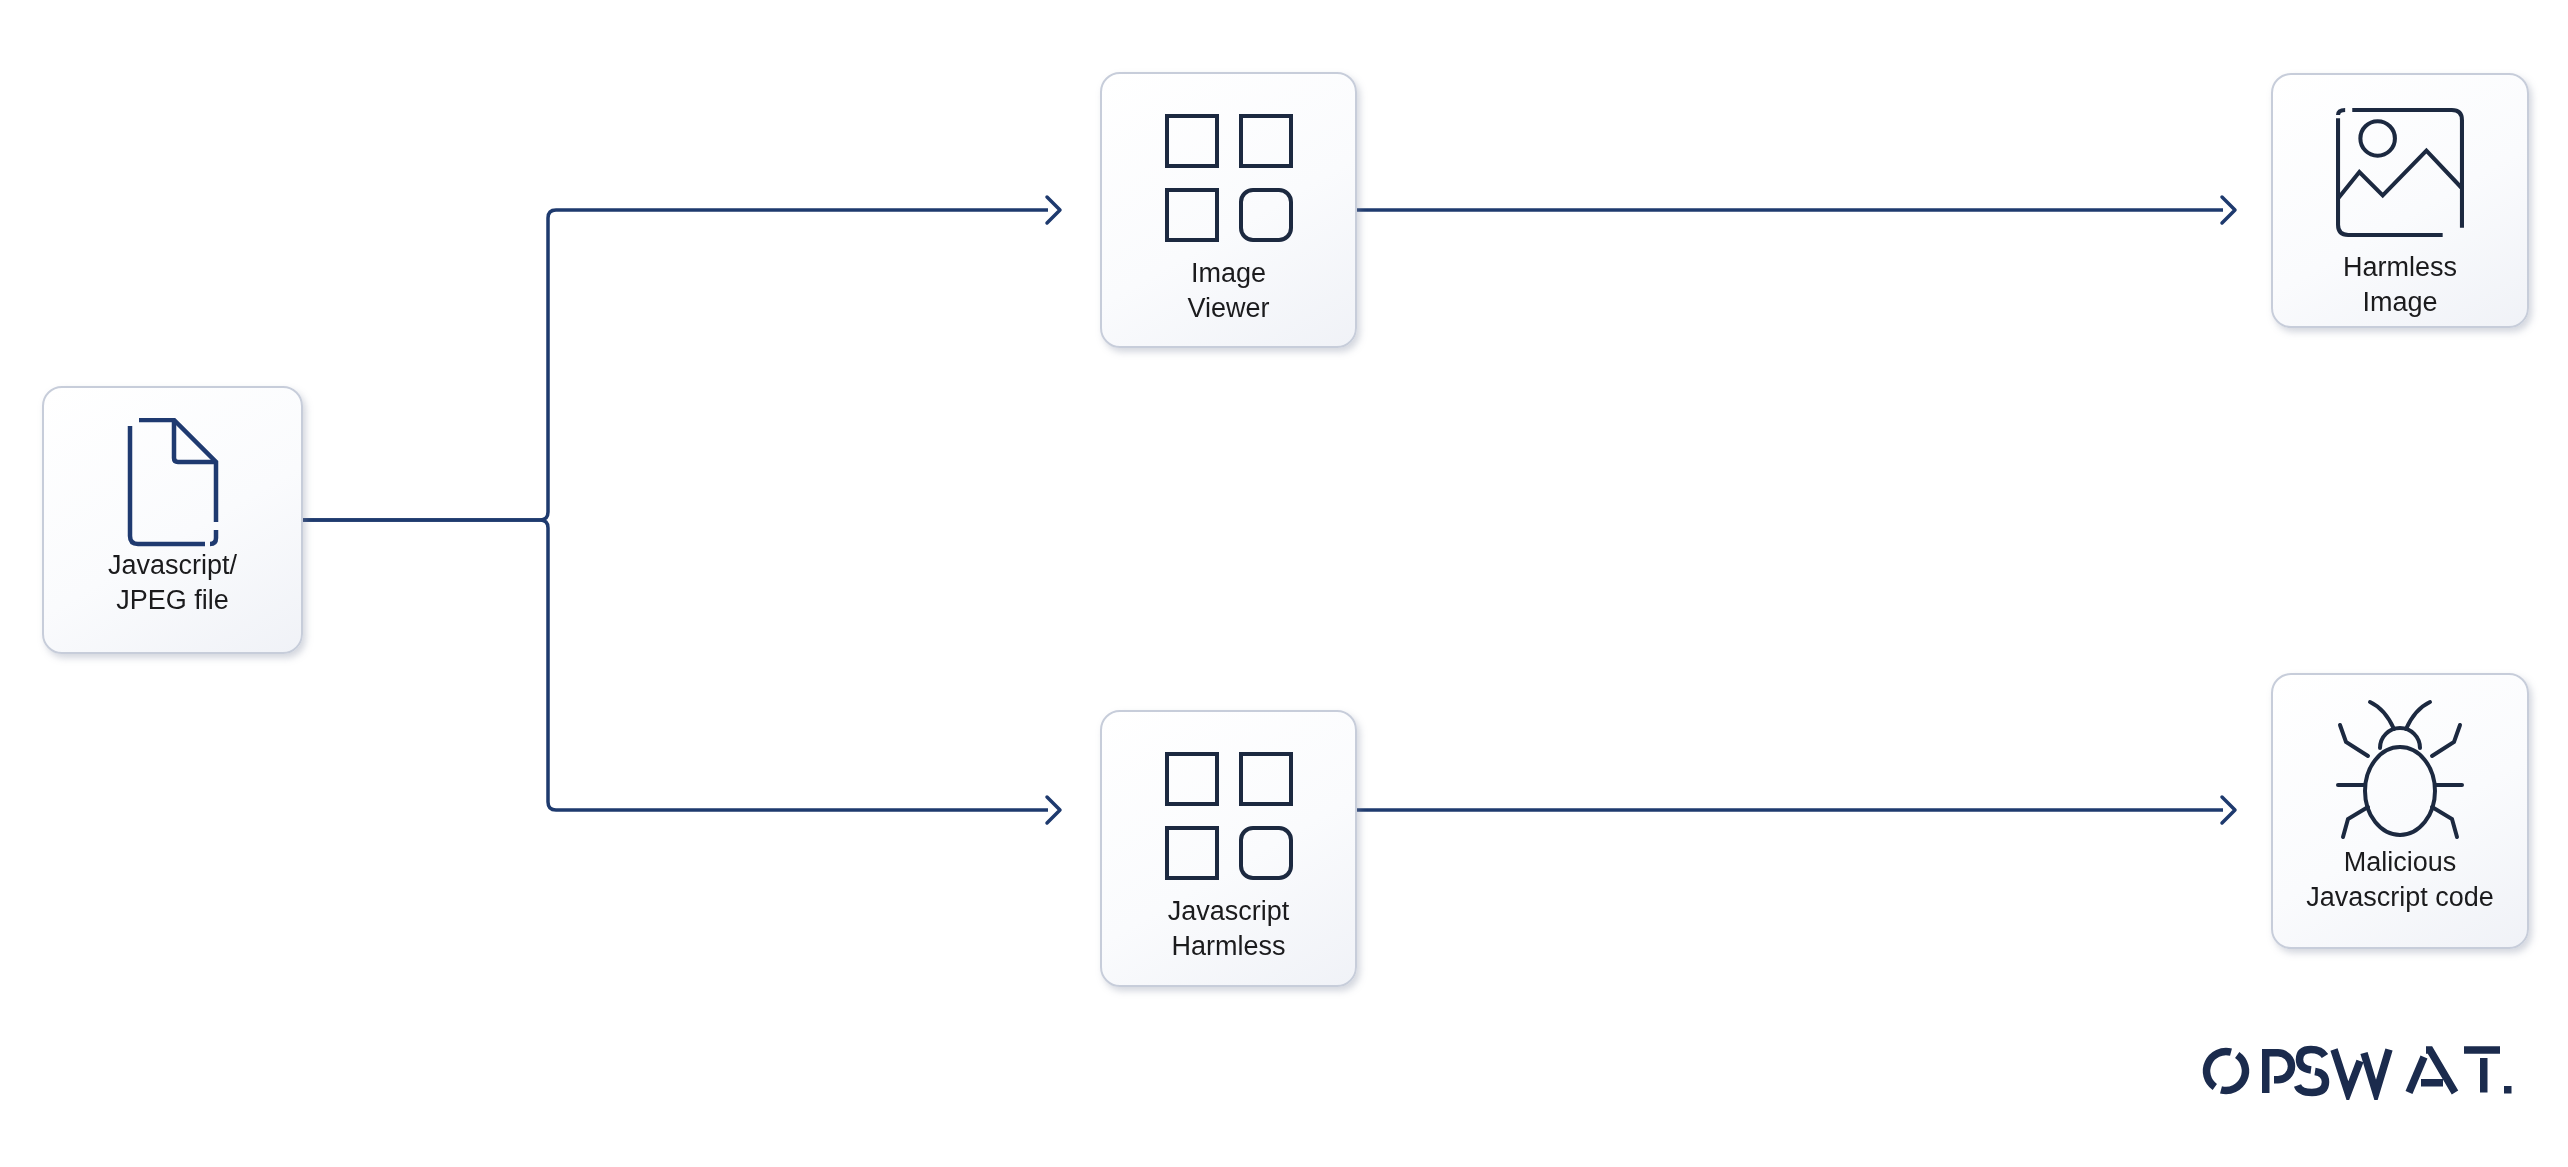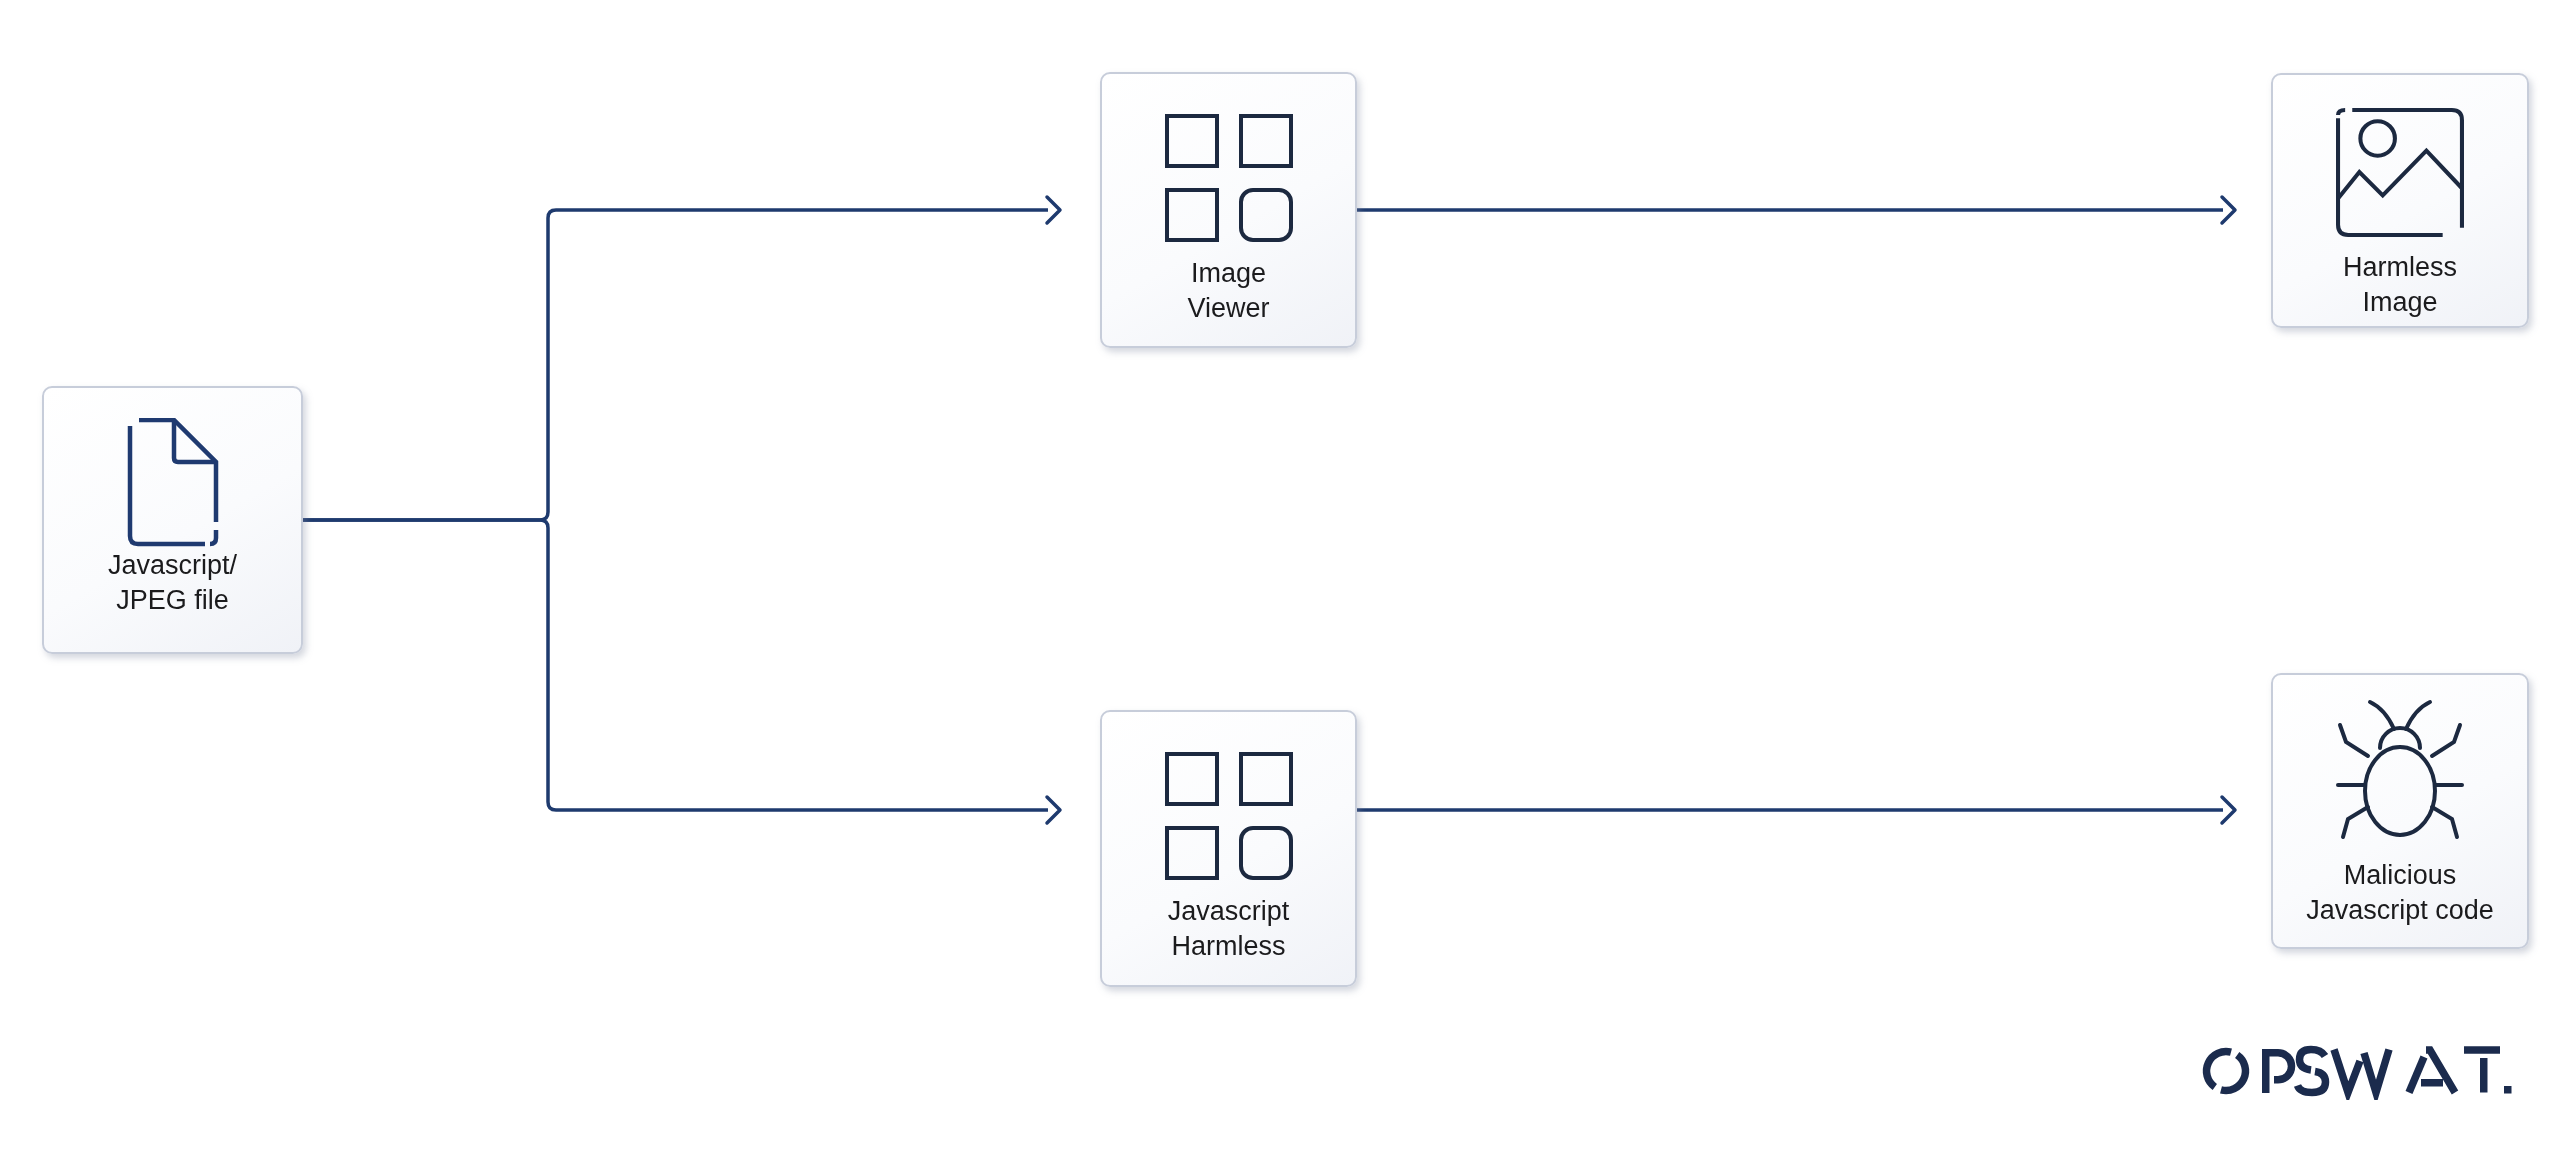--- a/index.html
+++ b/index.html
@@ -11,41 +11,41 @@
     overflow:hidden;
   }
   .connectors{position:absolute;left:0;top:0;width:2568px;height:1167px;}
   .connectors path{fill:none;stroke:#1e3a6e;stroke-width:3.5px;}
   .connectors path.chev{stroke-linecap:round;stroke-linejoin:round;}
 
   .node{
     position:absolute;
     box-sizing:border-box;
     border:2px solid #c7cdda;
-    border-radius:10px;
+    border-radius:20px;
     background:linear-gradient(150deg,#ffffff 0%,#fafbfd 55%,#f0f2f7 100%);
     box-shadow:3px 4px 7px rgba(128,138,160,0.35);
     display:flex;flex-direction:column;align-items:center;
   }
   .node-label{
     text-align:center;
     font-size:27px;line-height:35px;
     color:#1b1b1d;
     white-space:nowrap;
   }
   .node-source{left:42px;top:386px;width:261px;height:268px;padding-top:30px;}
   .node-source .node-label{}
   .node-viewer{left:1100px;top:72px;width:257px;height:276px;padding-top:40px;}
   .node-viewer .node-label{margin-top:14px;}
   .node-complier{left:1100px;top:710px;width:257px;height:277px;padding-top:40px;}
   .node-complier .node-label{margin-top:14px;}
   .node-harmless{left:2271px;top:73px;width:258px;height:255px;padding-top:33px;}
   .node-harmless .node-label{margin-top:13px;}
   .node-malicious{left:2271px;top:673px;width:258px;height:276px;padding-top:20px;}
-  .node-malicious .node-label{margin-top:13px;}
+  .node-malicious .node-label{margin-top:0;}
 
   .icon{display:block;}
   .icon-file path{fill:none;stroke:#1f3a70;stroke-width:4.5px;stroke-linecap:butt;}
   .icon-grid rect{fill:none;stroke:#1c2940;stroke-width:4px;}
   .icon-image path,.icon-image circle{fill:none;stroke:#1c2940;stroke-width:4px;}
   .icon-bug path,.icon-bug ellipse{fill:none;stroke:#1c2940;stroke-width:4px;stroke-linecap:round;}
 
   .logo{position:absolute;left:2200px;top:1044px;width:312px;height:56px;}
   .logo svg{display:block;}
   .logo path{fill:none;stroke:#1b2b4d;stroke-width:7.5px;stroke-linecap:butt;}

